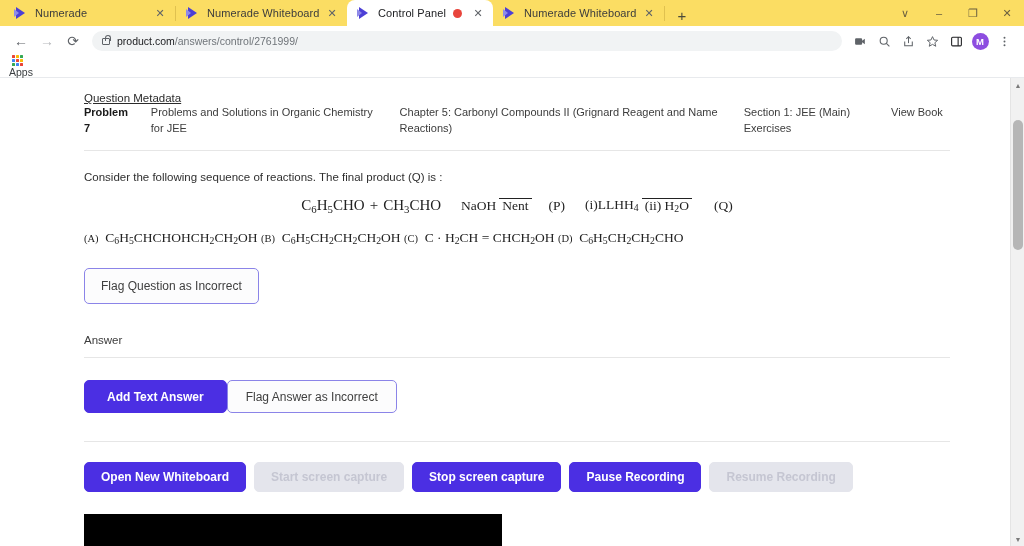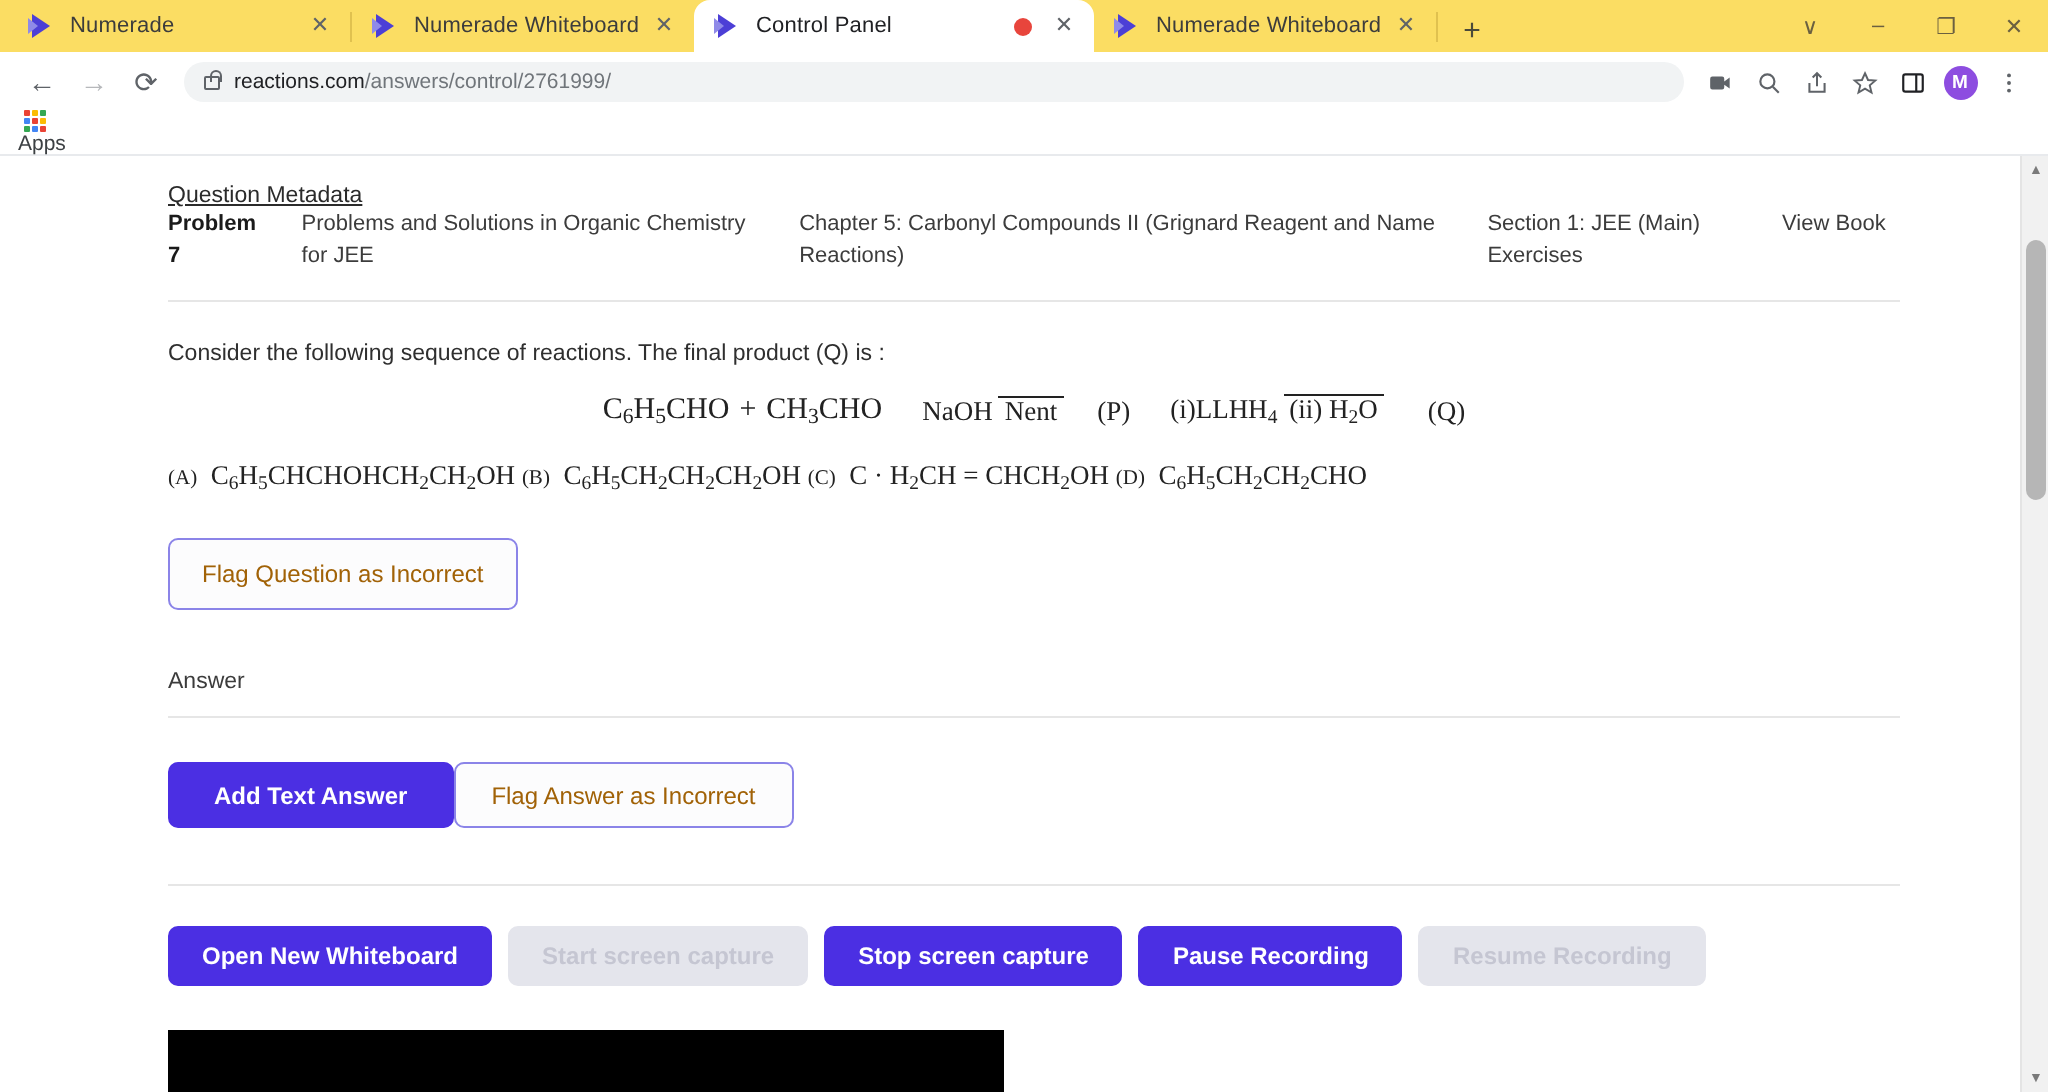--- a/index.html
+++ b/index.html
@@ -27,21 +27,21 @@
     align-items: center;
     padding: 0 8px 0 10px;
     position: relative;
     font-size: 11px;
     color: #3c3c3c;
     white-space: nowrap;
     min-width: 0;
   }
   .tab.inactive { width: 171px; }
   .tab.active {
-    width: 200px;
+    width: 146px;
     background: #ffffff;
     border-radius: 8px 8px 0 0;
     color: #202124;
   }
   .tab-sep {
     width: 1px; height: 15px; background: #e0c14f; align-self: center;
   }
   .favicon {
     width: 14px; height: 14px; flex: 0 0 14px; margin-right: 7px;
     position: relative;
@@ -196,21 +196,21 @@
   }
   .opt-tag { font-size: 10.5px; }
 
   .btn {
     font-family: "Liberation Sans", sans-serif;
     border-radius: 5px; cursor: pointer; white-space: nowrap;
     display: inline-flex; align-items: center; justify-content: center;
   }
   .btn-outline {
     background: #fcfcfd; border: 1px solid #8b84e8;
-    color: #a16207; font-size: 12px;
+    color: #404040; font-size: 12px;
   }
   .btn-solid {
     background: #4b2fe3; border: 1px solid #4b2fe3;
     color: #ffffff; font-size: 12px; font-weight: 700;
   }
   .btn-disabled {
     background: #e4e5ec; border: 1px solid #e4e5ec;
     color: #c5c6d2; font-size: 12px; font-weight: 700;
   }
 
@@ -298,21 +298,21 @@
     </div>
   </div>
 
   <div class="toolbar">
     <div class="navbtn">←</div>
     <div class="navbtn fwd">→</div>
     <div class="navbtn">⟳</div>
 
     <div class="omnibox">
       <span class="lock"></span>
-      <span class="url-host">reactions.com</span>
+      <span class="url-host">product.com</span>
         <span class="url-path">/answers/control/2761999/</span>
     </div>
 
     <div class="tb-icons">
       <div class="tbi">
         <svg width="13" height="13" viewBox="0 0 24 24" fill="currentColor">
             <path d="M15 8a2 2 0 0 0-2-2H4a2 2 0 0 0-2 2v8a2 2 0 0 0 2 2h9a2 2 0 0 0 2-2v-2.5l5 3.5V7l-5 3.5V8z"></path>
           </svg>
       </div>
       <div class="tbi">

